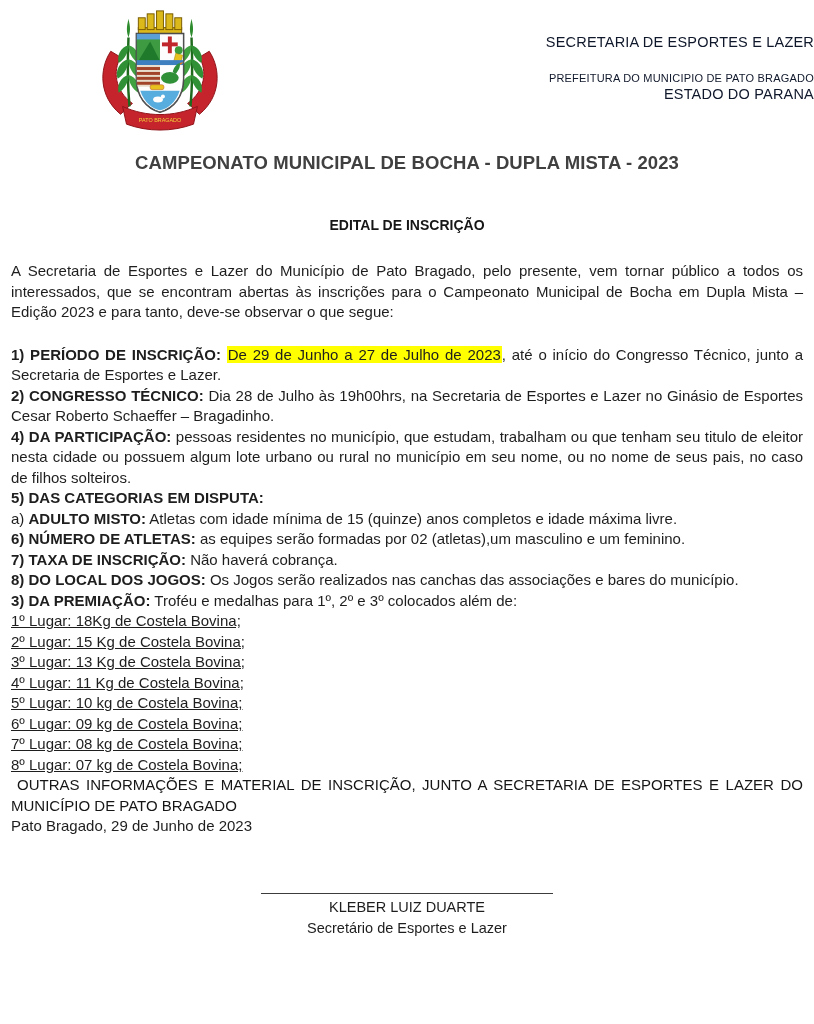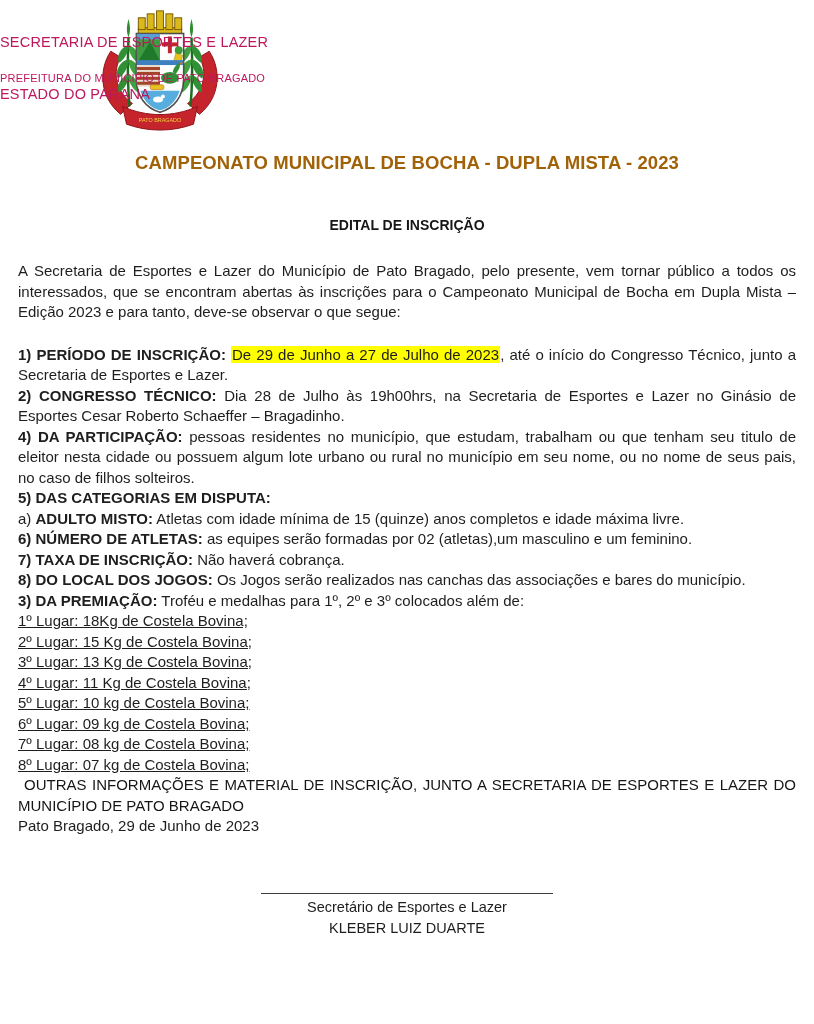--- a/index.html
+++ b/index.html
@@ -4,30 +4,30 @@
 <style>
   html,body { margin:0; padding:0; background:#ffffff; }
   .page {
     position:relative; width:814px; height:1024px; margin:0 auto;
     background:#ffffff; overflow:hidden;
     font-family:"Liberation Sans", sans-serif; color:#1e1e1e;
   }
   
   .header { position:relative; height:138px; }
   .crest { position:absolute; left:95px; top:2px; }
-  .org-line { position:absolute; left:0; width:100%; text-align:left; color:#be185d; }
+  .org-line { position:absolute; left:0; width:100%; text-align:right; color:#0f172a; }
   .org1 { top:34px; font-size:14.5px; letter-spacing:0.2px; }
   .org2 { top:72px; font-size:11px; letter-spacing:0.2px; }
   .org3 { top:86px; font-size:14.5px; letter-spacing:0.2px; }
   
-  .title { margin:14px 0 0 0; text-align:center; font-size:18.5px; font-weight:700; letter-spacing:0.1px; color:#a16207; }
+  .title { margin:14px 0 0 0; text-align:center; font-size:18.5px; font-weight:700; letter-spacing:0.1px; color:#404040; }
   .subtitle-wrap { margin-top:42px; text-align:center; }
   .subtitle { font-size:14px; font-weight:700; color:#161616; }
   
-  .body { padding:0 18px; margin-top:27px; font-size:15px; line-height:20.5px; text-align:justify; }
+  .body { padding:0 11px; margin-top:27px; font-size:15px; line-height:20.5px; text-align:justify; }
   .body p { margin:0; }
   .items { margin-top:22px; }
   b { font-weight:700; }
   mark { background:#ffff00; color:inherit; padding:0 1px; }
   .prize span { text-decoration:underline; }
   .info-note { margin-top:44px; font-weight:400; text-indent:6px; color:#161616; }
   .dateline { margin-top:42px; padding-right:10px; text-indent:0; }
   
   .signature { margin-top:56px; text-align:center; font-size:14.5px; line-height:21px; }
   .sig-rule { width:292px; margin:0 auto 3px auto; border-bottom:1.5px solid #3c3c3c; height:0; }
@@ -134,18 +134,18 @@
       <p class="prize"><span>7º Lugar: 08 kg de Costela Bovina;</span></p>
       <p class="prize"><span>8º Lugar: 07 kg de Costela Bovina;</span></p>
     </div>
 
     <p class="info-note">OUTRAS INFORMAÇÕES E MATERIAL DE INSCRIÇÃO, JUNTO A SECRETARIA DE ESPORTES E LAZER DO MUNICÍPIO DE PATO BRAGADO</p>
 
     <p class="dateline">Pato Bragado, 29 de Junho de 2023</p>
 
     <div class="signature">
       <div class="sig-rule"></div>
+      <div>KLEBER LUIZ DUARTE</div>
       <div>Secretário de Esportes e Lazer</div>
-      <div>KLEBER LUIZ DUARTE</div>
     </div>
 
   </div>
 </div>
 
 </body></html>

